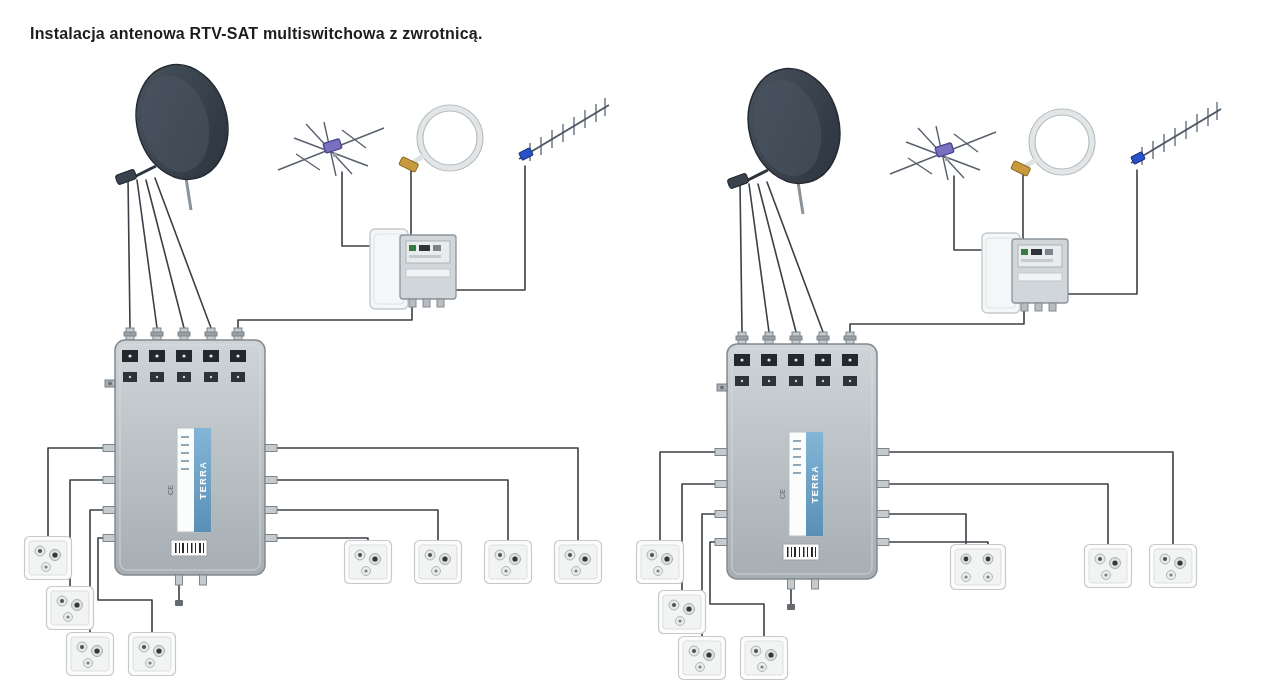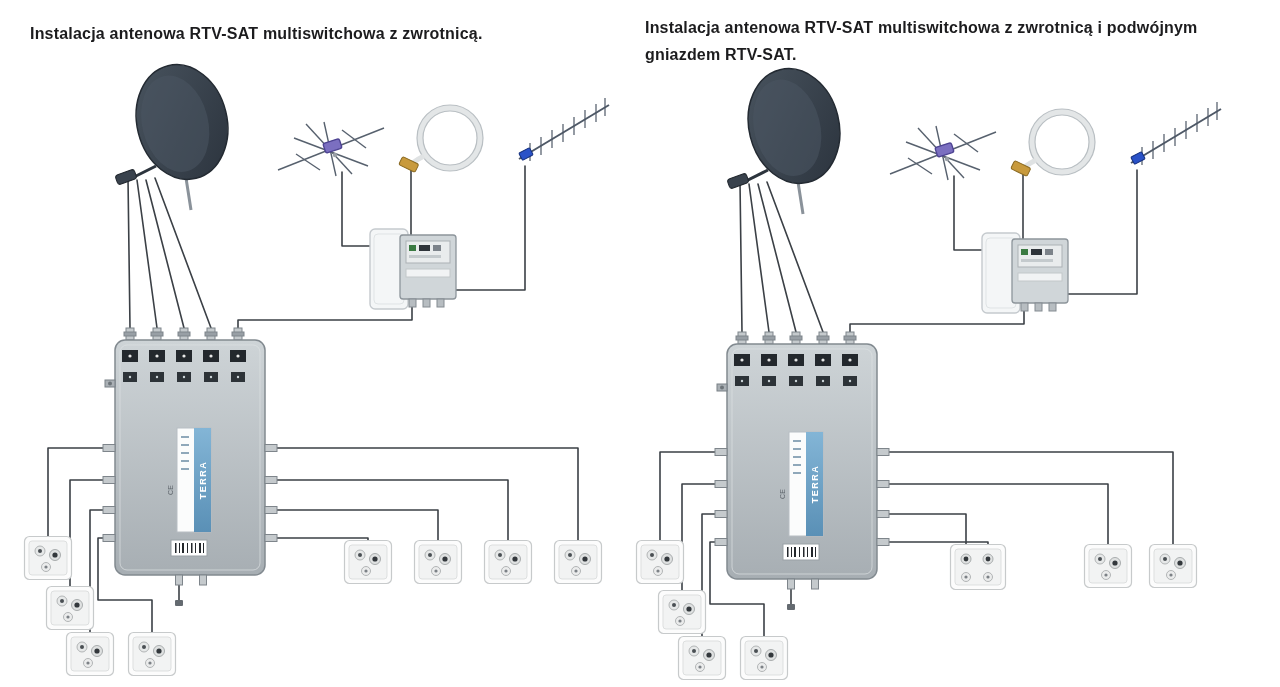--- a/index.html
+++ b/index.html
@@ -222,21 +222,20 @@
         <circle cx="16" cy="33" r="1.6" fill="#7c8186"></circle>
       <circle cx="38" cy="33" r="4.5" fill="#ebecec" stroke="#b2b5b6"></circle>
         <circle cx="38" cy="33" r="1.6" fill="#7c8186"></circle>
     </g>
   </defs>
 </svg>
 
 <div class="stage">
 
   <div class="title" id="title-left">Instalacja antenowa RTV-SAT multiswitchowa z zwrotnicą.</div>
-  <div class="title" id="title-right">Instalacja antenowa RTV-SAT multiswitchowa z zwrotnicą i podwójnym gniazdem RTV-SAT.</div>
 
   <svg id="svg-left" class="diagram-svg" width="640" height="687" viewBox="0 0 640 687">
     <g>
 
       <path class="wire" d="M128 178 L130 328"></path>
       <path class="wire" d="M137 180 L157 328"></path>
       <path class="wire" d="M146 180 L184 328"></path>
       <path class="wire" d="M155 178 L211 328"></path>
 
       <path class="wire" d="M342 172 L342 246 L370 246"></path>

